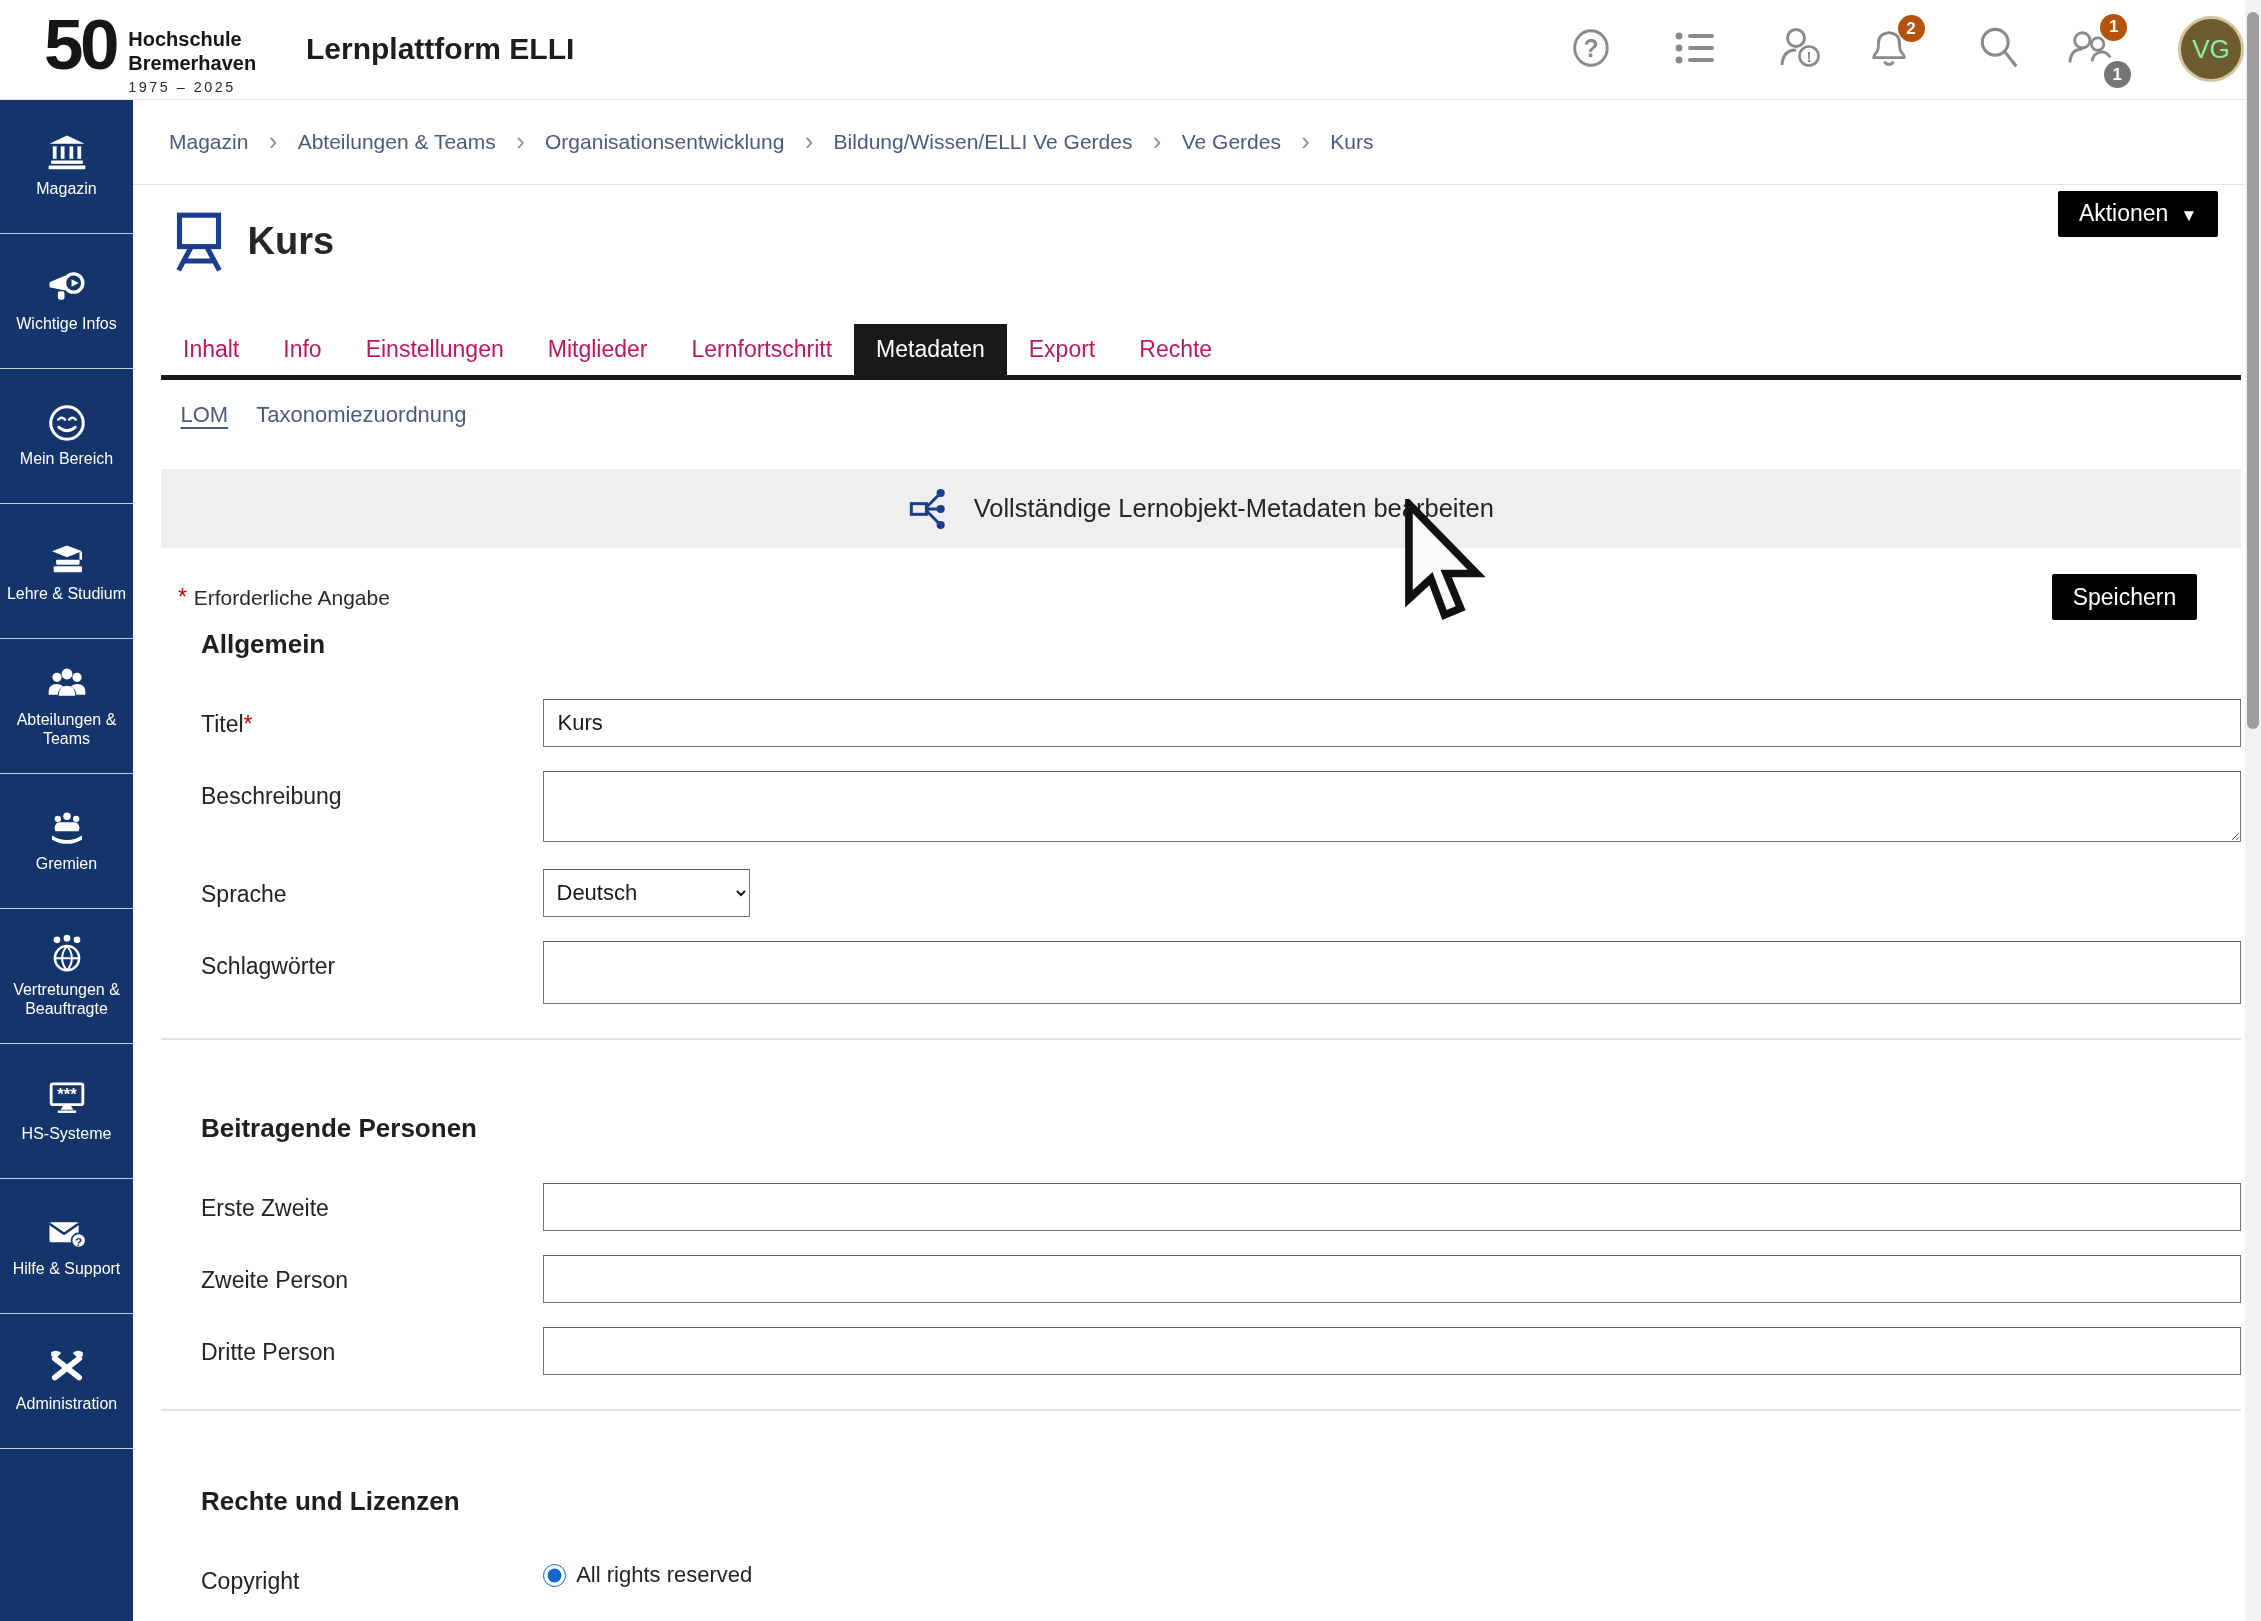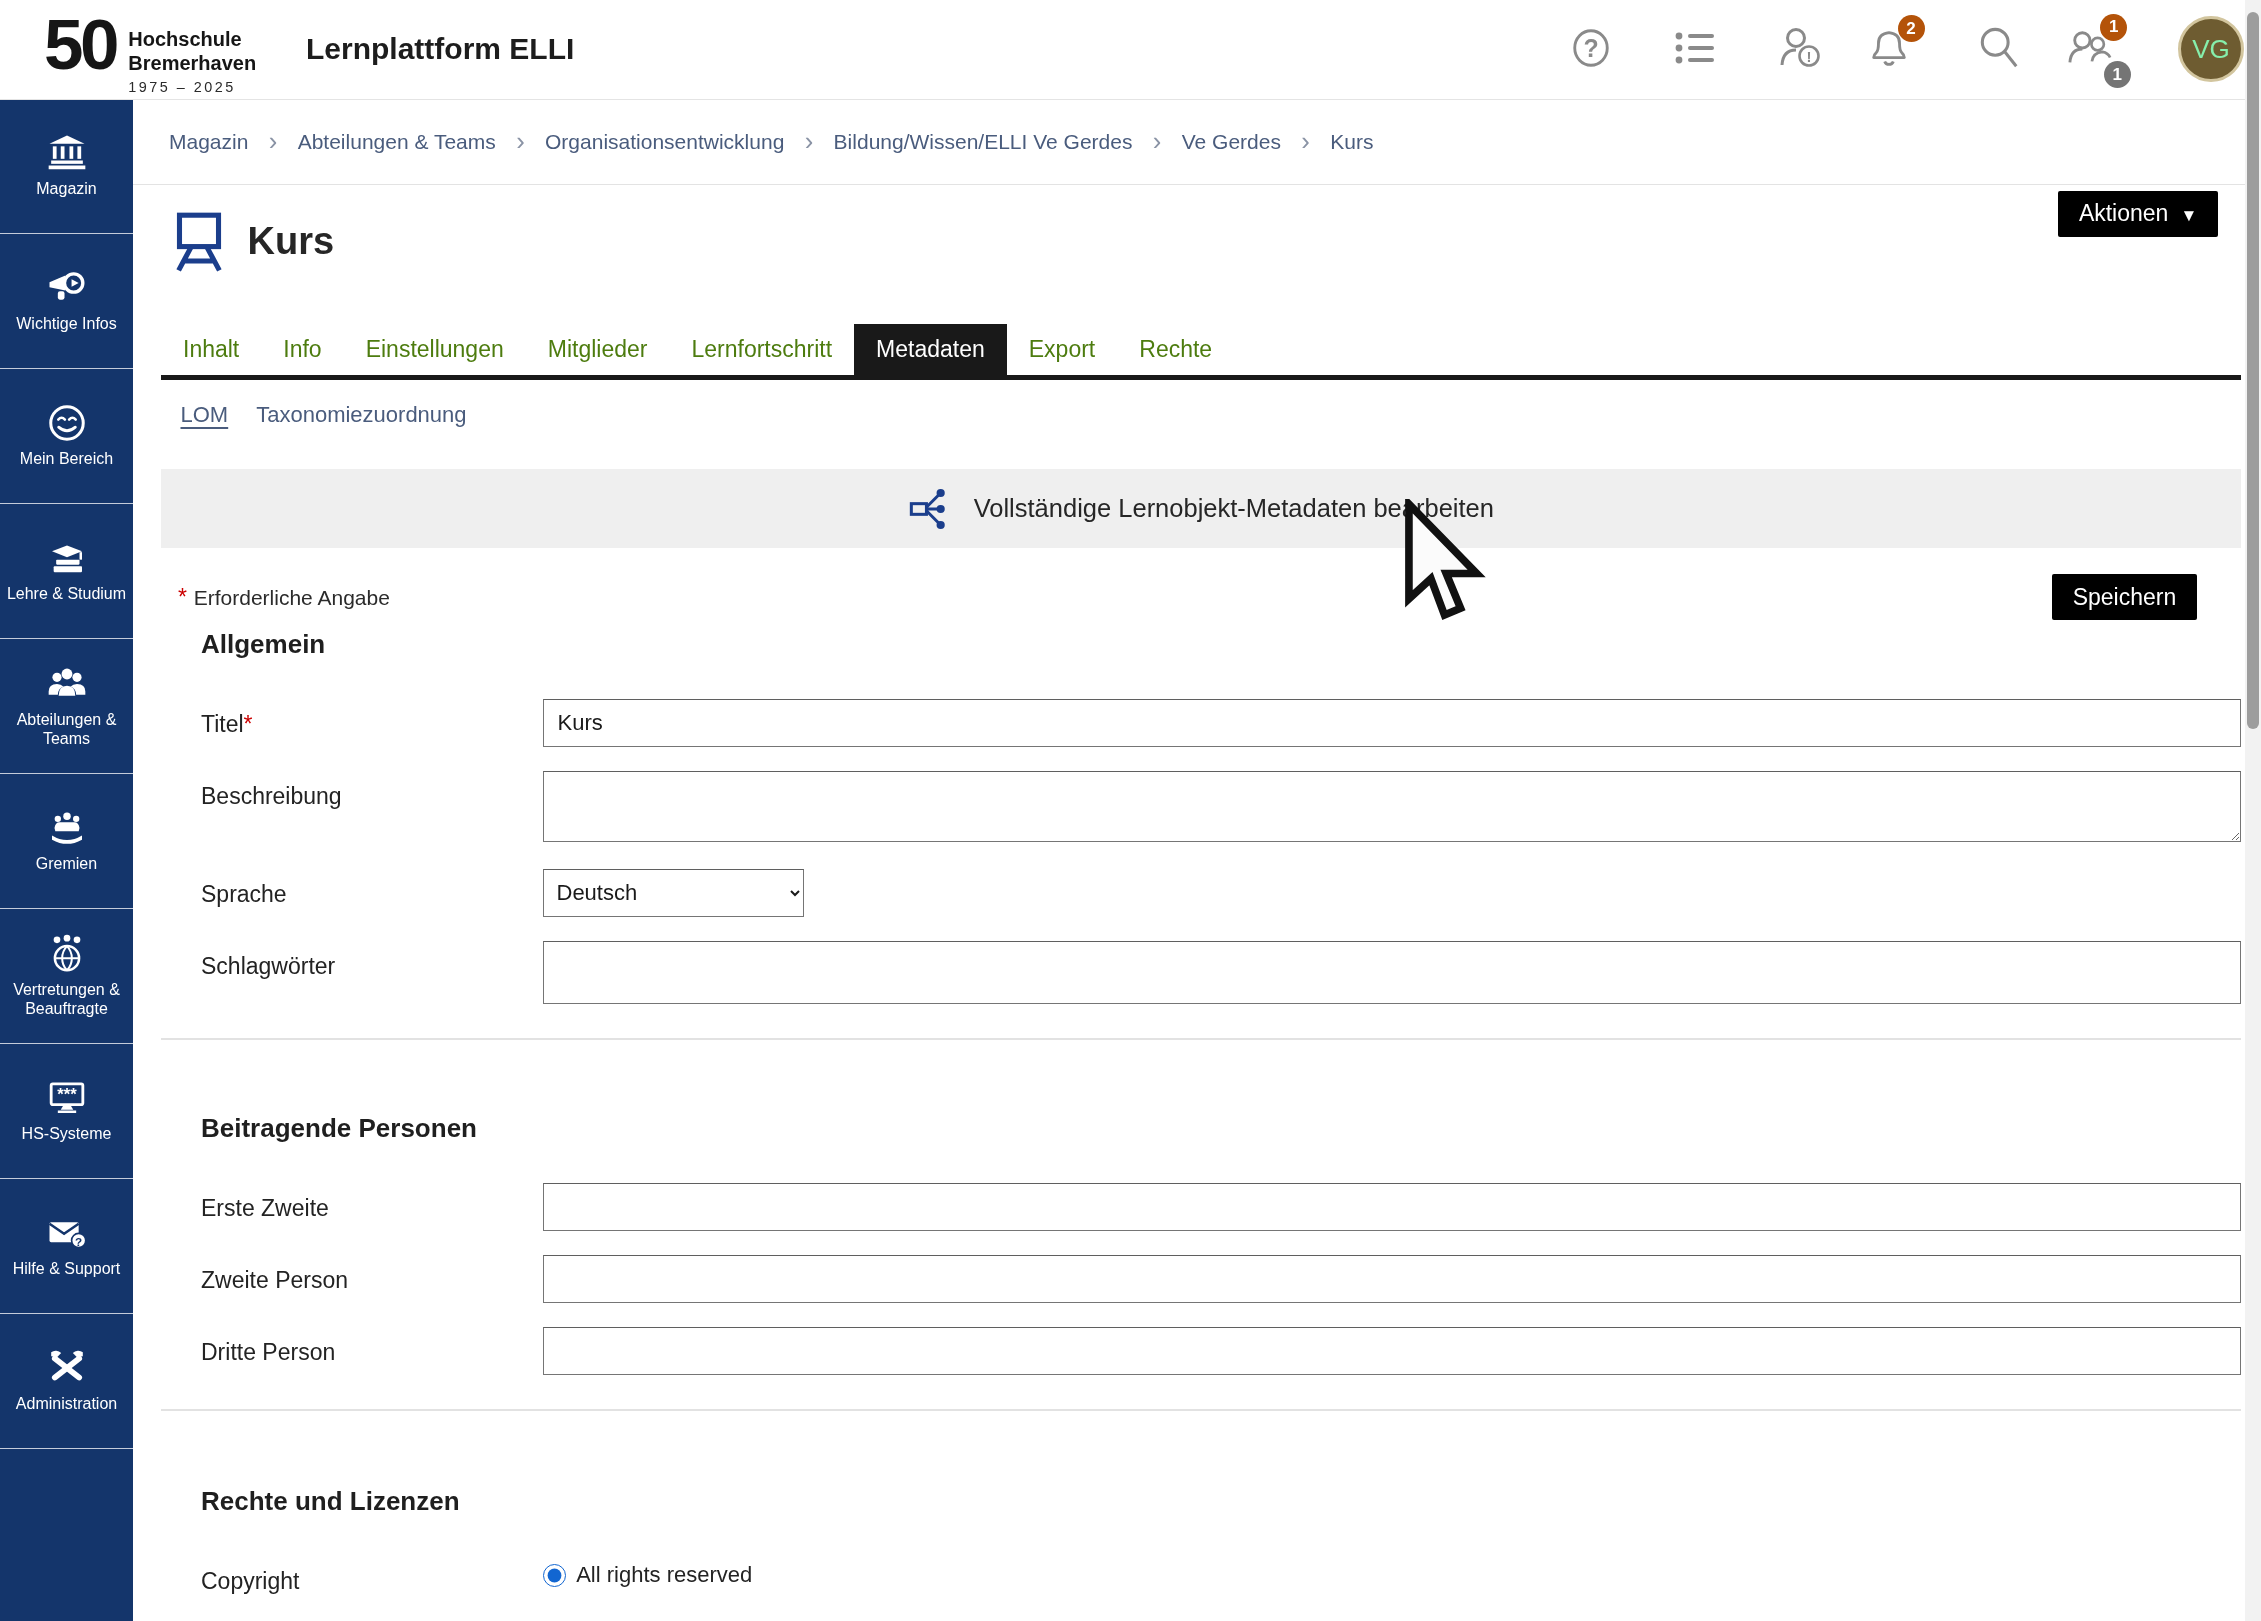--- a/index.html
+++ b/index.html
@@ -41,21 +41,21 @@
   .crumb-sep{color:#8a93a5;font-size:25.5px;margin:0 20.4px;}
   .content{position:absolute;left:28px;right:20.4px;top:87px;}
   .title-row{display:flex;align-items:center;gap:20.4px;margin-top:20.4px;height:71px;padding-left:10.2px;}
   .title-row svg{width:56px;height:65px;}
   .page-title{font-size:38px;font-weight:600;color:#262626;}
   .btn-dark{background:#000000;color:#fff;border:none;font-size:23px;
     font-family:"Liberation Sans",sans-serif;padding:9.3px 20.4px;border-radius:2px;cursor:pointer;}
   .actions-btn{position:absolute;top:5.1px;right:23px;}
   .caret{display:inline-block;margin-left:12px;font-size:17px;}
   .tabs{display:flex;margin-top:47px;border-bottom:5.1px solid #191919;padding-left:0px;}
-  .tab{font-size:23px;color:#4d7c0f;padding:12px 22px;cursor:pointer;white-space:nowrap;}
+  .tab{font-size:23px;color:#be185d;padding:12px 22px;cursor:pointer;white-space:nowrap;}
   .tab.active{background:#191919;color:#fff;}
   .subtabs{display:flex;gap:28px;margin-top:22px;padding-left:19.5px;font-size:22px;color:#4a5c7d;}
   .subtab{cursor:pointer;}
   .subtab.active{text-decoration:underline;text-underline-offset:5.1px;}
   .banner{margin-top:41px;height:79px;background:#efefef;display:flex;align-items:center;
     justify-content:center;gap:22px;cursor:pointer;}
   .banner svg{width:44px;height:48px;}
   .banner-label{font-size:25.5px;color:#262626;}
   .required-row{margin-top:36px;font-size:21px;color:#2b2b2b;padding-left:17px;position:relative;height:31px;}
   .req-star{color:#cc0000;font-size:23px;margin-right:6.8px;}
@@ -63,21 +63,21 @@
   .section-title{font-size:26px;font-weight:bold;color:#1f1f1f;margin:13.6px 0 39px 40px;}
   .section-title.s2{margin-top:73px;}
   .section-title.s3{margin-top:75px;}
   .form-row{display:flex;margin-bottom:24px;}
   .form-label{width:382px;box-sizing:border-box;padding:12px 8.5px 0 40px;font-size:23px;color:#232323;}
   .form-field{flex:1;}
   .txt{width:100%;box-sizing:border-box;height:48px;border:1.7px solid #757575;border-top-color:#5f5f5f;
     font-size:22px;font-family:"Liberation Sans",sans-serif;padding:0 13.6px;color:#1a1a1a;background:#fff;}
   .txt.tall{height:63px;}
   textarea.txt{height:71px;resize:vertical;padding-top:8.5px;}
-  select.txt{width:261px;height:48px;padding:0 8.5px;}
+  select.txt{width:207px;height:48px;padding:0 8.5px;}
   .divider{border:none;border-top:2.5px solid #e2e2e2;margin:34px 0 0 0;}
   .radio-row{display:flex;align-items:center;gap:10.2px;}
   .radio-row input{width:23px;height:23px;accent-color:#1266d1;margin:0;}
   .radio-label{font-size:22px;color:#232323;}
   
   .scroll-track{position:absolute;right:0;top:0;width:16px;height:1621px;background:#f2f2f2;z-index:9;}
   .scroll-thumb{position:absolute;right:1.7px;top:12px;width:12.7px;height:717px;background:#9d9d9d;border-radius:6.8px;}
   
   .cursor{position:absolute;left:1402px;top:499px;width:85px;height:127px;z-index:20;pointer-events:none;}
 </style>

